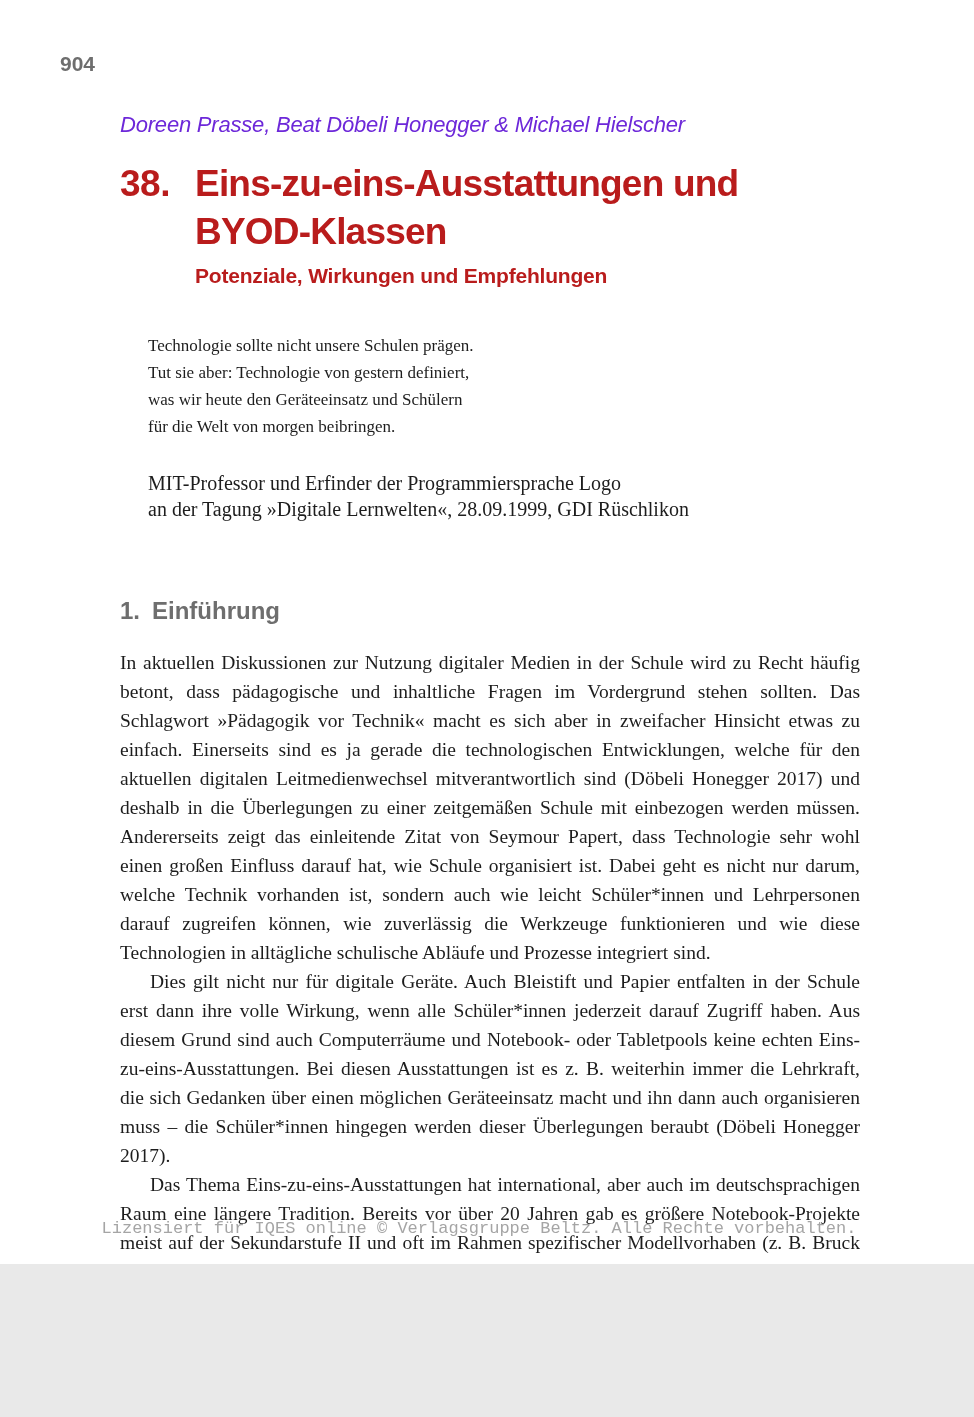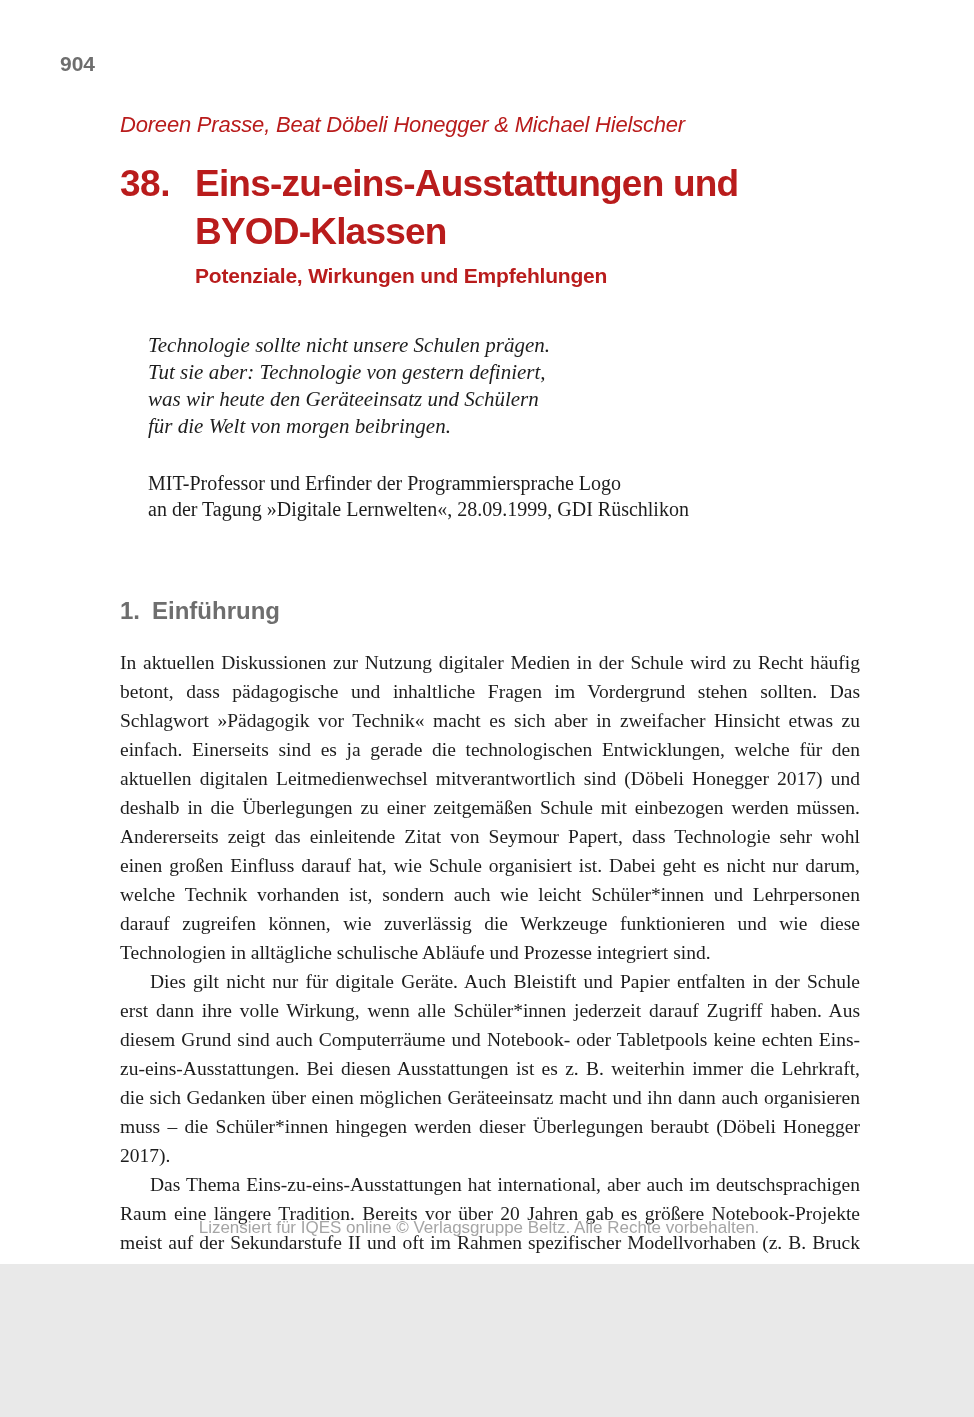--- a/index.html
+++ b/index.html
@@ -24,21 +24,21 @@
     color: #6e6e6e;
   }
 
   .authors {
     position: absolute;
     left: 120px;
     top: 112px;
     font-family: "Liberation Sans", sans-serif;
     font-style: italic;
     font-size: 22px;
-    color: #b91c1c;
+    color: #6d28d9;
     letter-spacing: -0.2px;
   }
 
   .chapter-heading {
     position: absolute;
     left: 120px;
     top: 160px;
     width: 780px;
     display: flex;
     color: #b91c1c;
@@ -66,22 +66,21 @@
   }
 
   .epigraph {
     position: absolute;
     left: 148px;
     top: 332px;
     width: 700px;
     color: #1d1d1d;
   }
   .quote-line {
-    font-style: italic;
-    font-size: 21px;
+    font-size: 17px;
     line-height: 27px;
   }
   .attribution {
     margin-top: 30px;
   }
   .attribution-line {
     font-size: 20px;
     line-height: 26px;
   }
 
@@ -108,21 +107,21 @@
   }
   .body-text p { margin: 0; }
   .body-text p.indent { text-indent: 30px; }
 
   .footer {
     position: absolute;
     left: 0;
     right: 16px;
     bottom: 26px;
     text-align: center;
-    font-family: Liberation Sans, sans-serif;
+    font-family: Liberation Mono, monospace;
     font-size: 17px;
     color: #a5a5a5;
   }
 </style>
 </head>
 <body>
 
 <div class="page">
 
   <div class="page-number">904</div>

